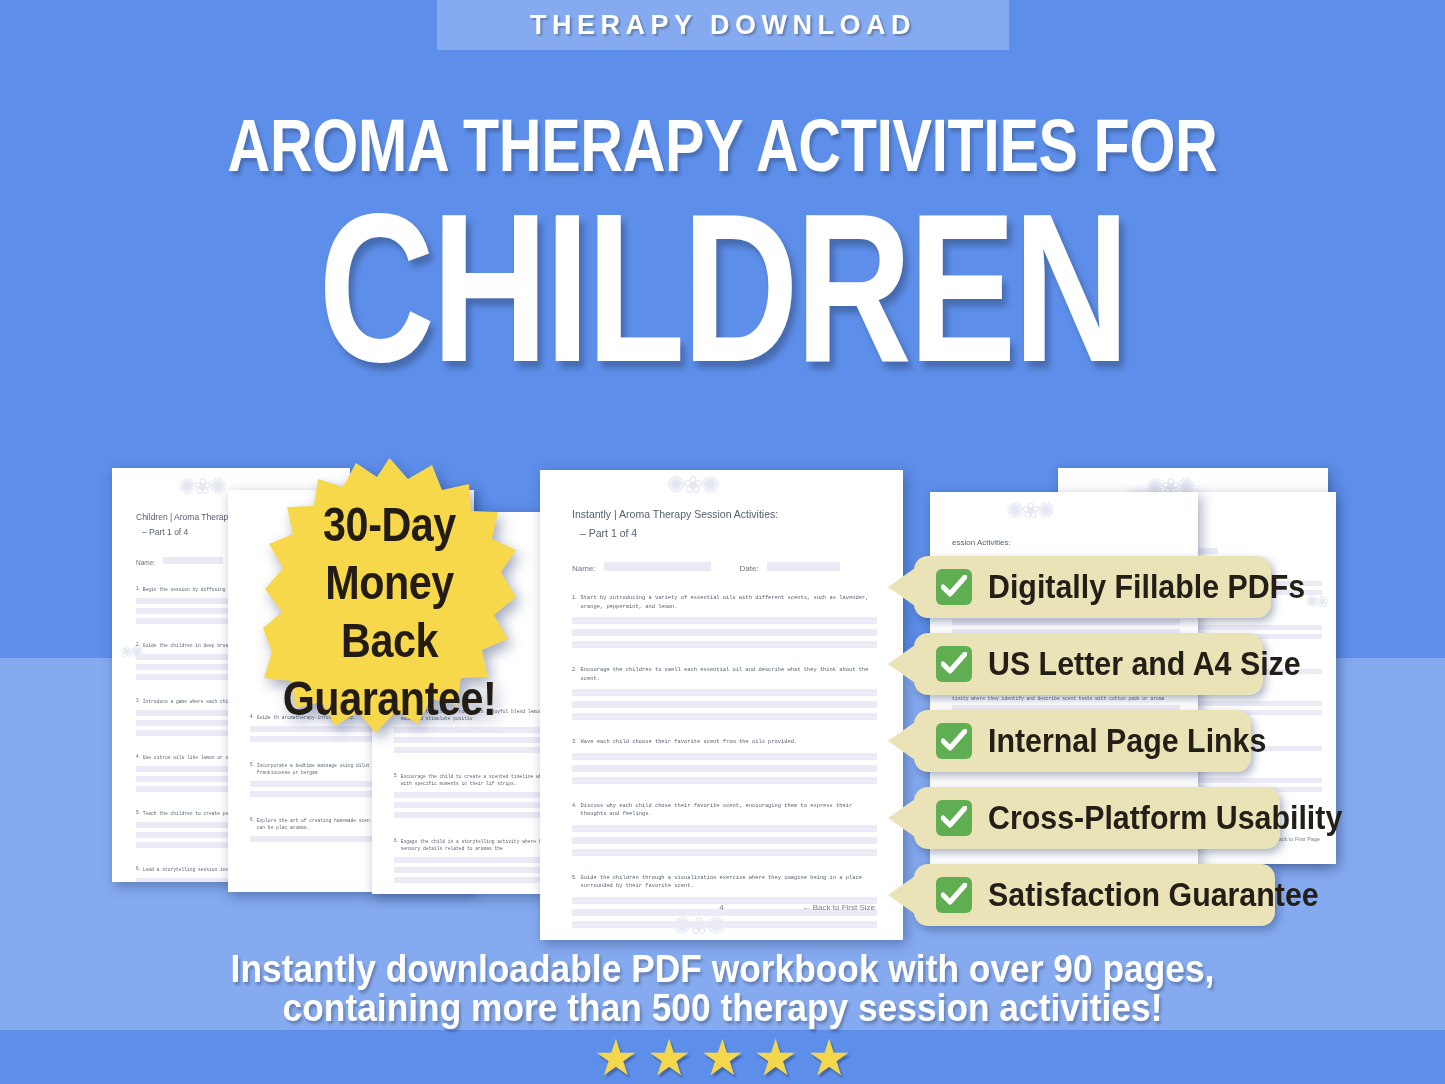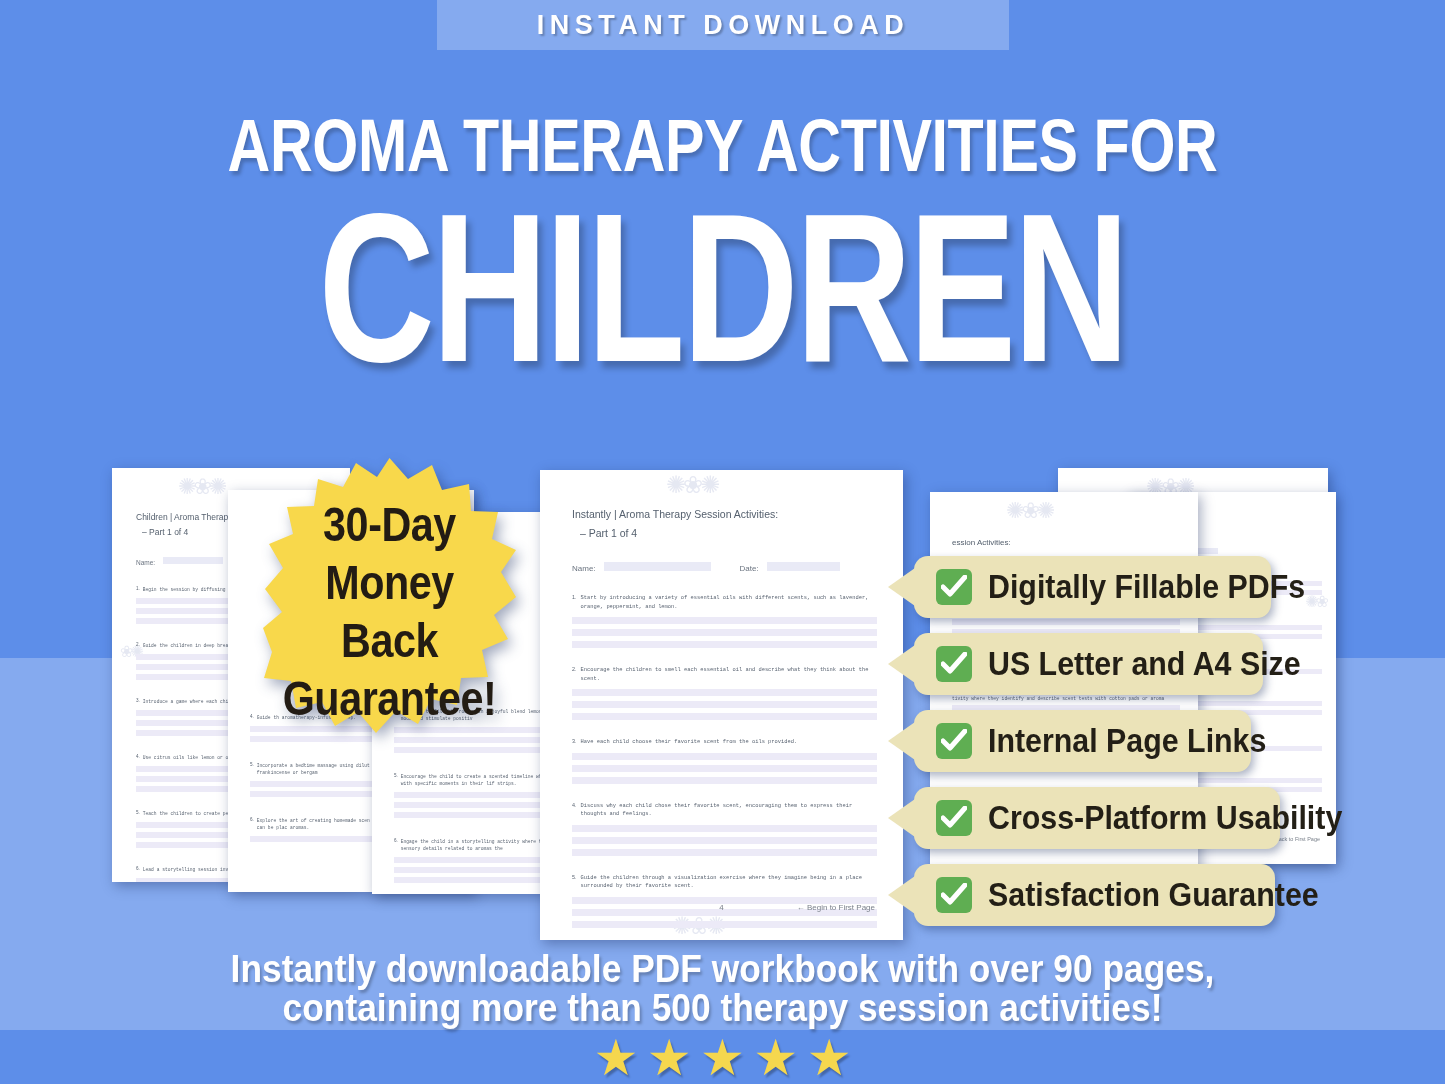--- a/index.html
+++ b/index.html
@@ -465,21 +465,21 @@
             <span class="q-num" style="font-size:5.4px;">5.</span>
             <span class="q-text" style="font-size:5.4px;line-height:8.5px;margin-left:4px;">Guide the children through a visualization exercise where they imagine being in a place surrounded by their favorite scent.</span>
           </div>
         <div class="ans-line" style="height:7px;margin-top:6px;"></div>
         <div class="ans-line" style="height:7px;margin-top:5px;"></div>
         <div class="ans-line" style="height:7px;margin-top:5px;"></div>
       </div>
 
     </div>
     <div class="foot" style="position:absolute;left:0;right:0;text-align:center;bottom:24px;font-size:8px;">4</div>
-    <div class="foot" style="position:absolute;right:24px;bottom:24px;font-size:8px;">← Begin to First Page</div>
+    <div class="foot" style="position:absolute;right:24px;bottom:24px;font-size:8px;">← Back to First Size</div>
   </div>
 </div>
 
 <div id="burst">
   <svg viewBox="0 0 253 282" aria-hidden="true">
     <polygon fill="#f8d84b" points="126.5,2 145,23 169,9 179,34 206,28 208,55 235,56 229,83 253,94 238,116 253,141 231,159 245,183 219,194 225,221 198,222 194,249 168,243 155,268 133,255 113,277 95,256 72,270 59,246 33,252 28,225 1,222 9,196 -0,172 19,156 2,133 20,112 6,88 30,78 24,51 51,50 55,23 80,31 93,7 114,21"></polygon>
   </svg>
   <div class="btxt">
     <div>30-Day</div>
     <div>Money Back</div>
@@ -526,21 +526,21 @@
 <div class="feat" style="left:914px; top:864px; width:361px;">
   <span class="chk">
     <svg width="26" height="24" viewBox="0 0 26 24">
         <polyline points="2,12 9,19 24,2" fill="none" stroke="#ffffff" stroke-width="5" stroke-linecap="round" stroke-linejoin="round"></polyline>
       </svg>
   </span>
   <span class="lbl">Satisfaction Guarantee</span>
 </div>
 
 <div id="banner">
-  <span class="txt">INSTANT DOWNLOAD</span>
+  <span class="txt">THERAPY DOWNLOAD</span>
 </div>
 
 <div id="title-small">AROMA THERAPY ACTIVITIES FOR</div>
 <div id="title-big">CHILDREN</div>
 
 <div id="caption">
   <div>Instantly downloadable PDF workbook with over 90 pages,</div>
   <div>containing more than 500 therapy session activities!</div>
 </div>
 

